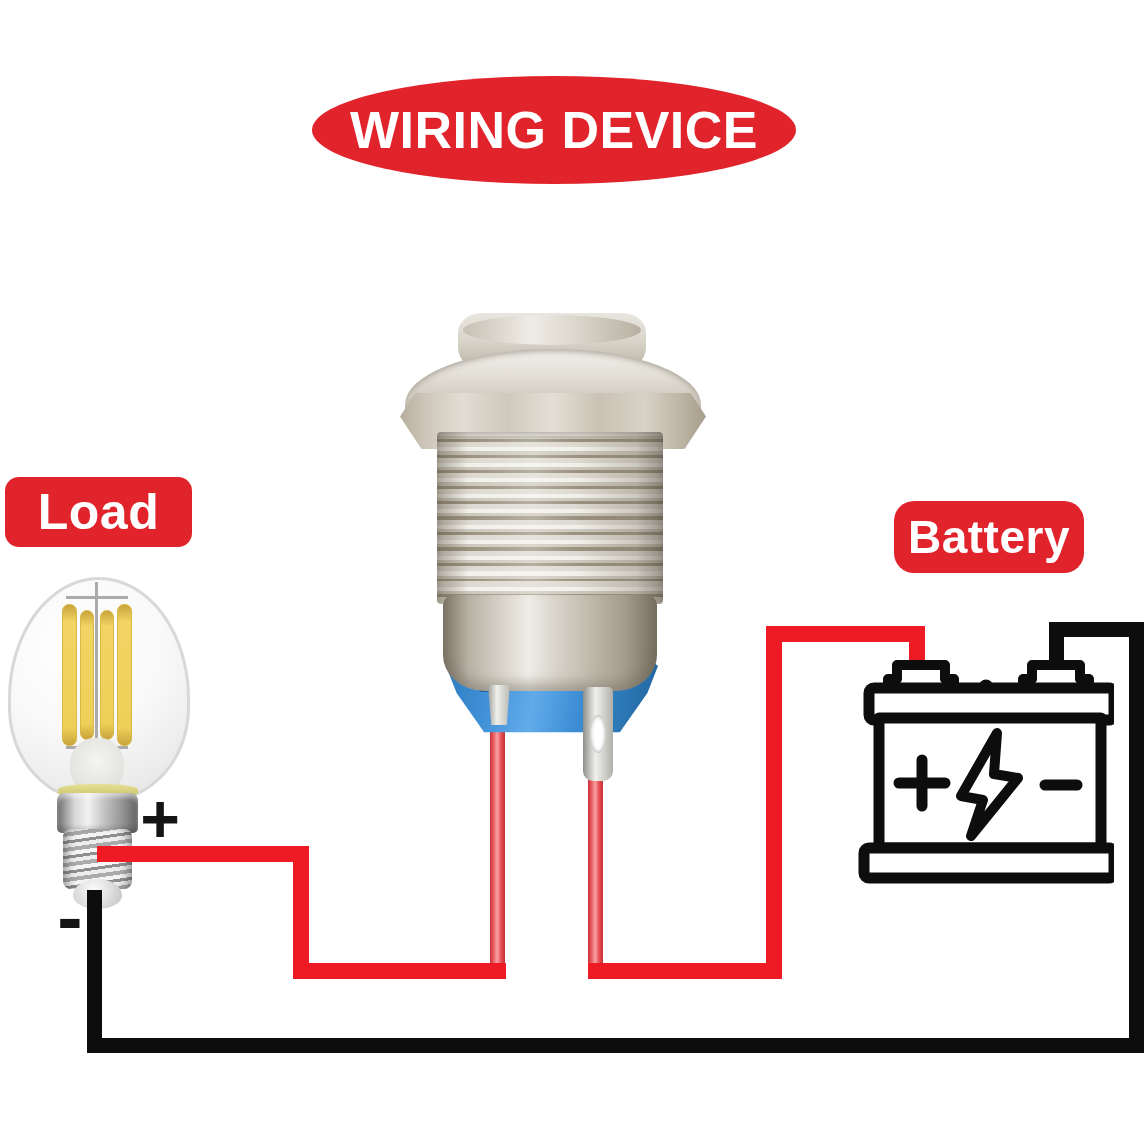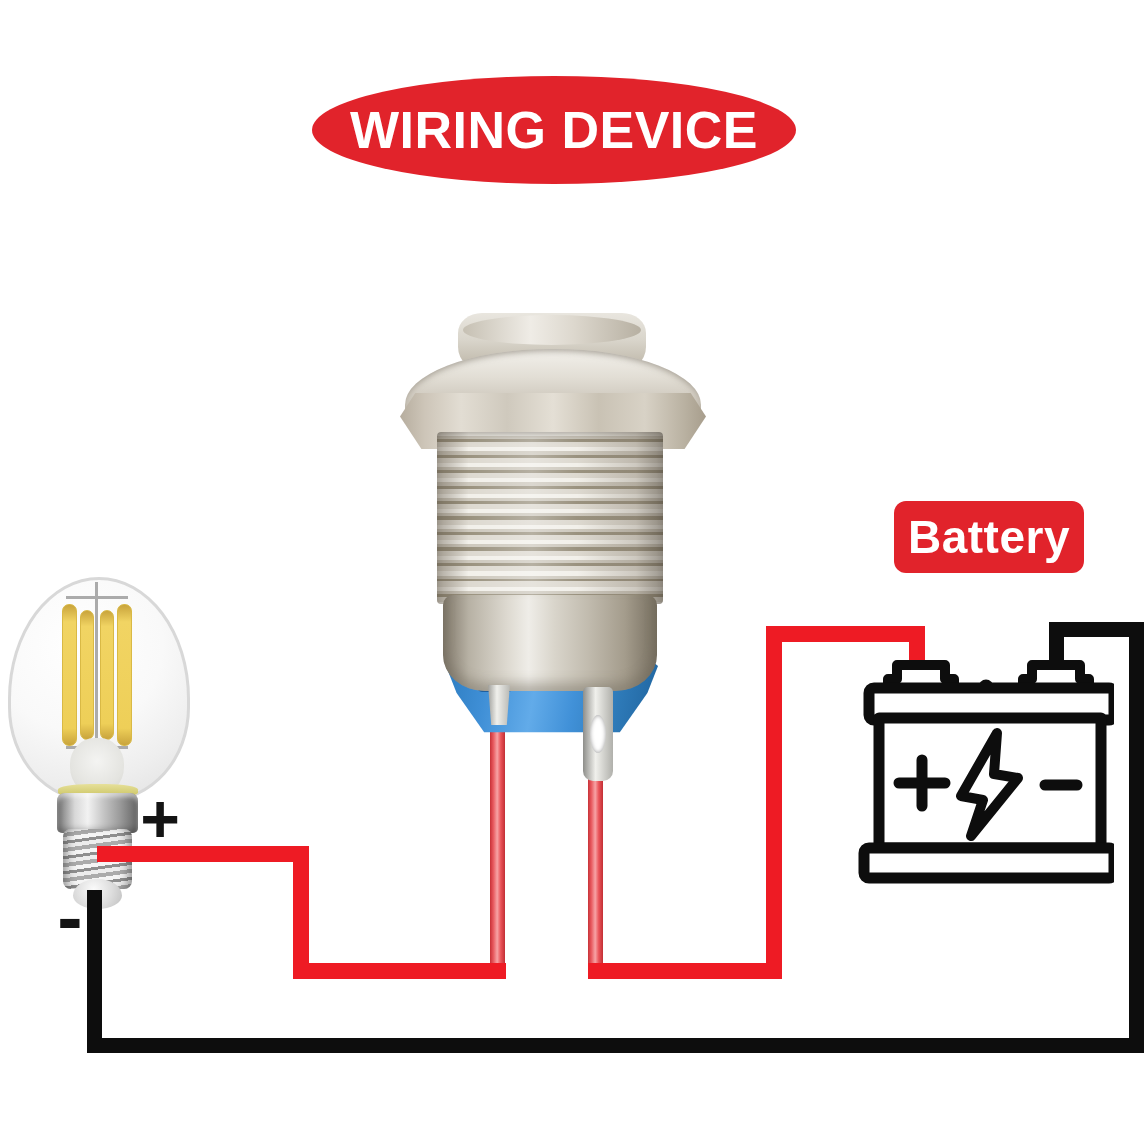--- a/index.html
+++ b/index.html
@@ -10,21 +10,21 @@
   }
   .abs{position:absolute;}
   
   .badge{
     position:absolute;background:var(--badge-red,#e1232b);color:#fff;
     display:flex;align-items:center;justify-content:center;
     font-weight:bold;letter-spacing:.5px;
   }
   #title-oval{left:312px;top:76px;width:484px;height:108px;border-radius:50%;font-size:52px;}
   #load-badge{left:5px;top:477px;width:187px;height:70px;border-radius:14px;font-size:50px;}
-  #battery-badge{left:894px;top:501px;width:190px;height:72px;border-radius:12px;font-size:46px;}
+  #battery-badge{left:894px;top:501px;width:190px;height:72px;border-radius:20px;font-size:46px;}
   
   #bulb-glass{
     left:8px;top:577px;width:182px;height:225px;
     border-radius:50% 50% 46% 46% / 54% 54% 42% 42%;
     background:radial-gradient(circle at 38% 30%, #ffffff 0%, #f9f9f9 45%, #eeeeee 72%, #e1e1e1 96%);
     border:3px solid #d8d8d8;box-sizing:border-box;
   }
   .filament{
     position:absolute;border-radius:7px;
     background:linear-gradient(180deg,#c9a43c 0%,#f1d463 12%,var(--filament-yellow,#eecf58) 88%,#c9a43c 100%);
@@ -120,20 +120,23 @@
 </style>
 </head>
 <body>
 
 <div id="stage">
 
   <div id="title-oval" class="badge">
     <span>WIRING DEVICE</span>
   </div>
 
+  <div id="load-badge" class="badge">
+    <span>Load</span>
+  </div>
 
   <div id="battery-badge" class="badge">
     <span>Battery</span>
   </div>
 
   <div>
     <div id="bulb-glass" class="abs"></div>
     <div class="bulb-wire abs" style="left:95px;top:582px;width:3px;height:163px;"></div>
     <div class="bulb-wire abs" style="left:66px;top:596px;width:62px;height:3px;"></div>
     <div class="bulb-wire abs" style="left:66px;top:746px;width:62px;height:3px;"></div>

